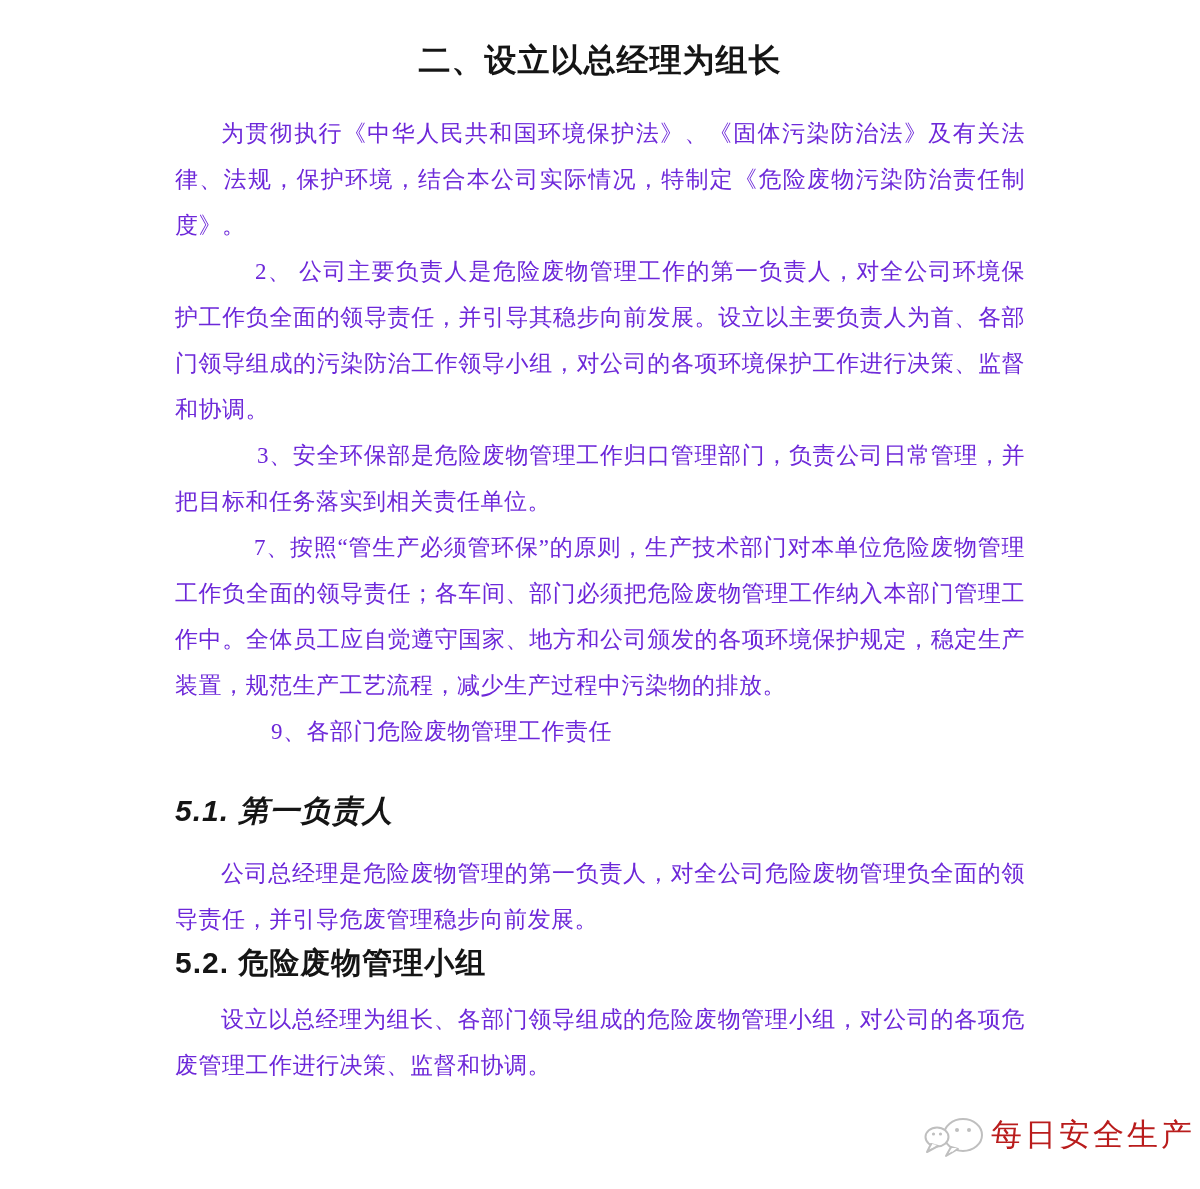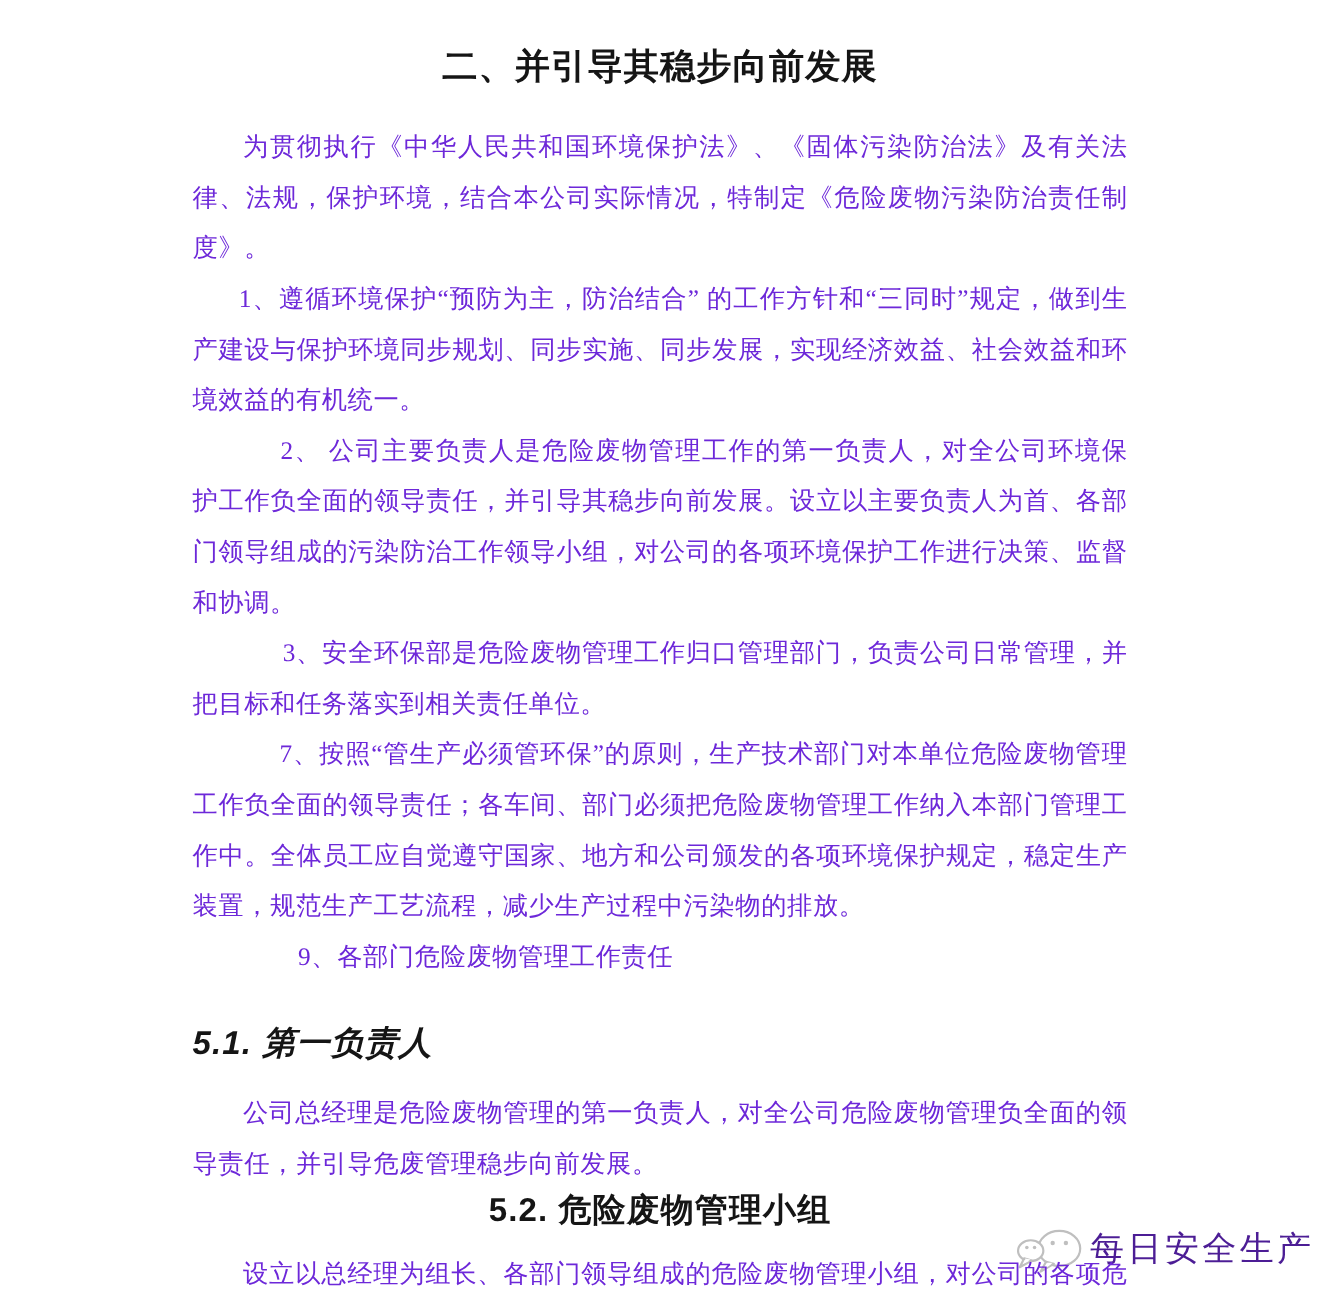--- a/index.html
+++ b/index.html
@@ -51,38 +51,38 @@
     margin: 0;
     font-family: "Liberation Sans", sans-serif;
     font-weight: bold;
     font-size: 30px;
     line-height: 36px;
     letter-spacing: 1px;
     color: #151515;
   }
   h2.sec-51 { margin-top: 38px; font-style: italic; }
   p.sec-body-51 { margin-top: 22px; text-indent: 46px; }
-  h2.sec-52 { margin-top: 2px; text-align: center; }
+  h2.sec-52 { margin-top: 2px; }
   p.sec-body-52 { margin-top: 16px; text-indent: 46px; }
   .watermark {
     position: absolute;
     left: 924px;
     top: 1112px;
     z-index: 1;
     display: flex;
     align-items: center;
     gap: 5px;
     user-select: none;
   }
   .watermark-label {
     font-family: "Liberation Sans", sans-serif;
     font-size: 31px;
     line-height: 40px;
     letter-spacing: 3px;
-    color: #4c1d95;
+    color: #b91c1c;
     white-space: nowrap;
   }
   .wm-icon { display: block; }
 </style>
 </head>
 <body>
 
 <div class="page">
 
   <div class="watermark">
@@ -100,24 +100,23 @@
         <path d="M8 32 L13 33 L8 36 Z" fill="#ffffff" stroke="none"></path>
         <circle cx="9.5" cy="22" r="1.6" fill="#bfbfbf"></circle>
         <circle cx="16.5" cy="22" r="1.6" fill="#bfbfbf"></circle>
       </svg>
     </span>
     <span class="watermark-label">每日安全生产</span>
   </div>
 
   <div class="content">
 
-    <h1 class="doc-title">二、并引导其稳步向前发展</h1>
+    <h1 class="doc-title">二、设立以总经理为组长</h1>
 
     <p class="body-text intro">为贯彻执行《中华人民共和国环境保护法》、《固体污染防治法》及有关法律、法规，保护环境，结合本公司实际情况，特制定《危险废物污染防治责任制度》。</p>
-    <p class="body-text item-1">1、遵循环境保护“预防为主，防治结合” 的工作方针和“三同时”规定，做到生产建设与保护环境同步规划、同步实施、同步发展，实现经济效益、社会效益和环境效益的有机统一。</p>
     <p class="body-text item-2">2、 公司主要负责人是危险废物管理工作的第一负责人，对全公司环境保护工作负全面的领导责任，并引导其稳步向前发展。设立以主要负责人为首、各部门领导组成的污染防治工作领导小组，对公司的各项环境保护工作进行决策、监督和协调。</p>
     <p class="body-text item-3">3、安全环保部是危险废物管理工作归口管理部门，负责公司日常管理，并把目标和任务落实到相关责任单位。</p>
     <p class="body-text item-4">7、按照“管生产必须管环保”的原则，生产技术部门对本单位危险废物管理工作负全面的领导责任；各车间、部门必须把危险废物管理工作纳入本部门管理工作中。全体员工应自觉遵守国家、地方和公司颁发的各项环境保护规定，稳定生产装置，规范生产工艺流程，减少生产过程中污染物的排放。</p>
     <p class="body-text item-5">9、各部门危险废物管理工作责任</p>
 
     <h2 class="sec-heading sec-51">5.1. 第一负责人</h2>
     <p class="body-text sec-body-51">公司总经理是危险废物管理的第一负责人，对全公司危险废物管理负全面的领导责任，并引导危废管理稳步向前发展。</p>
 
     <h2 class="sec-heading sec-52">5.2. 危险废物管理小组</h2>
     <p class="body-text sec-body-52">设立以总经理为组长、各部门领导组成的危险废物管理小组，对公司的各项危废管理工作进行决策、监督和协调。</p>

